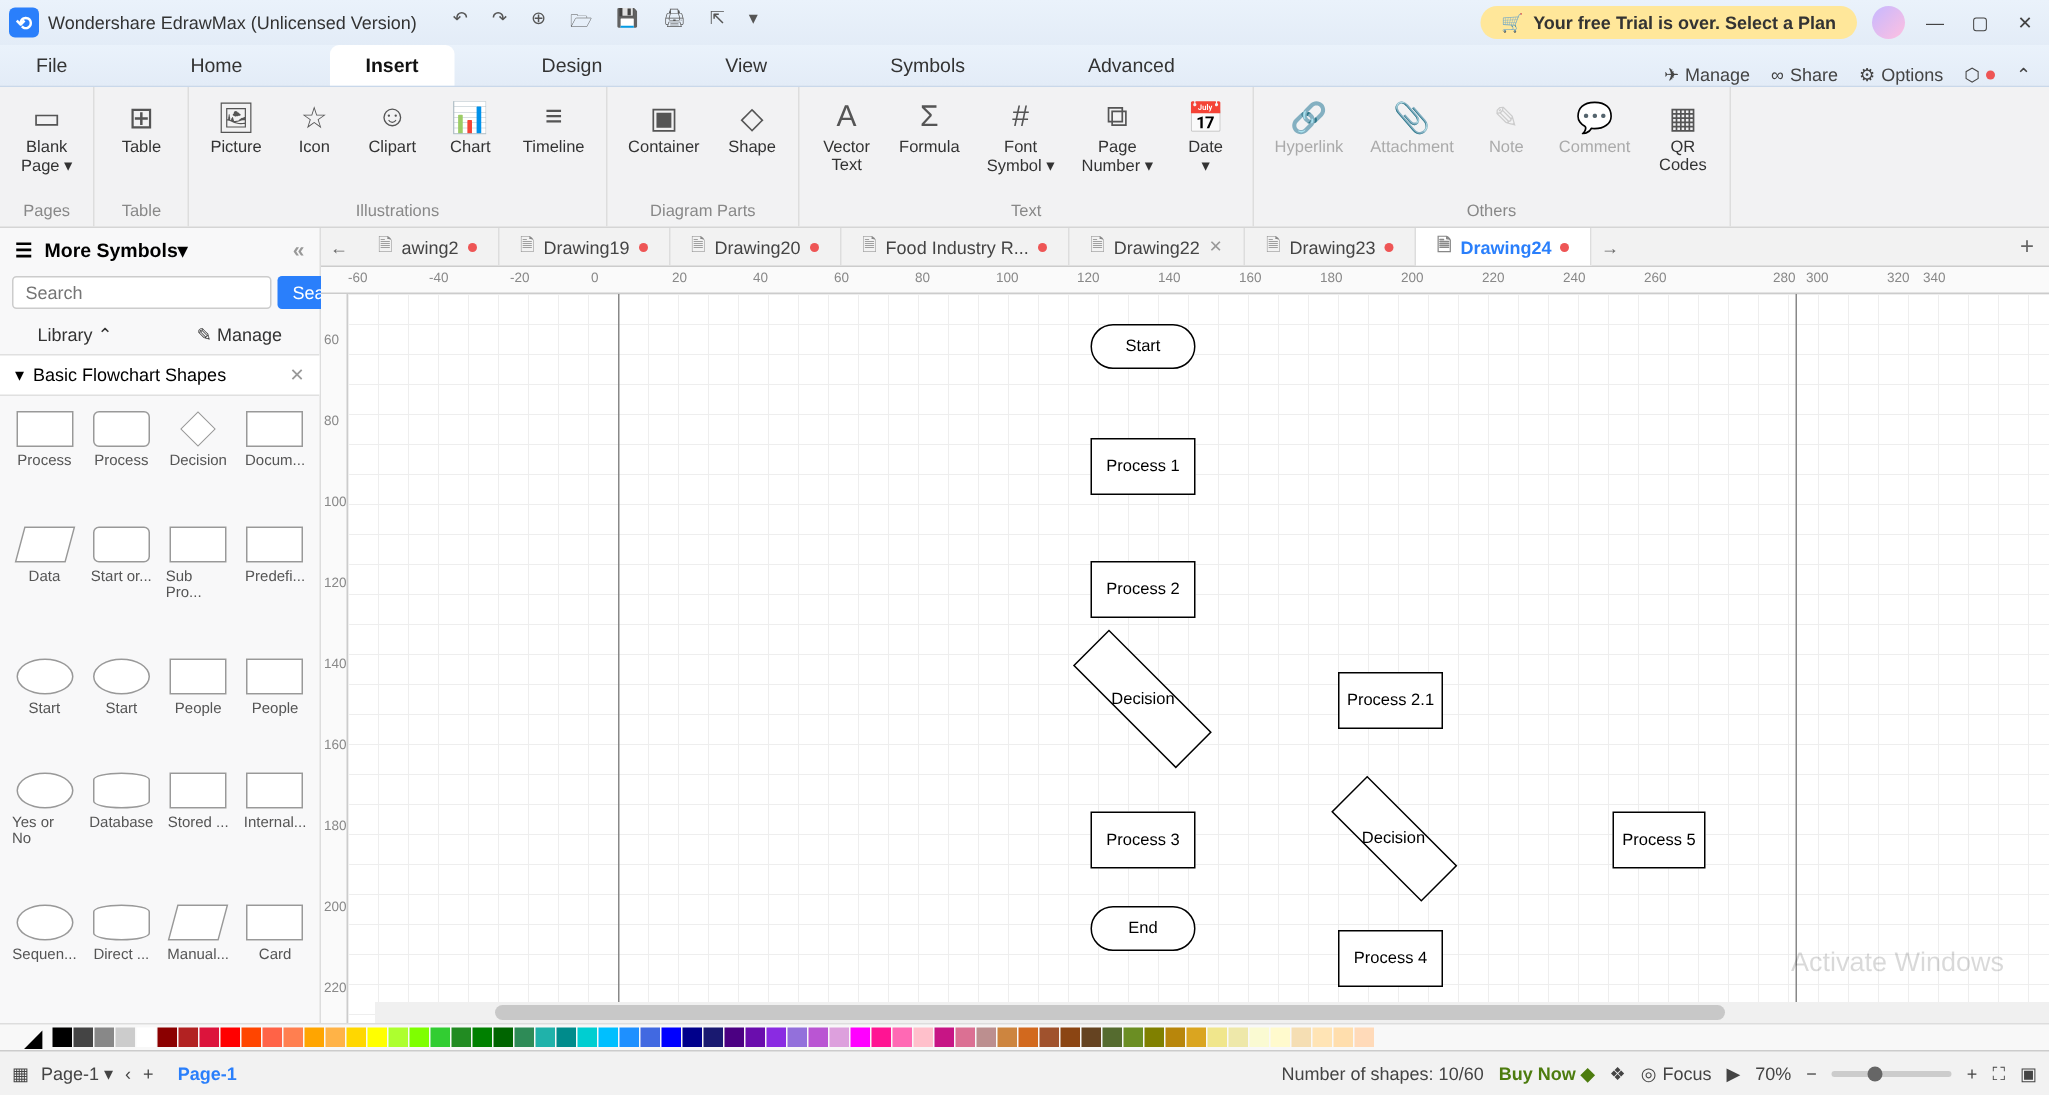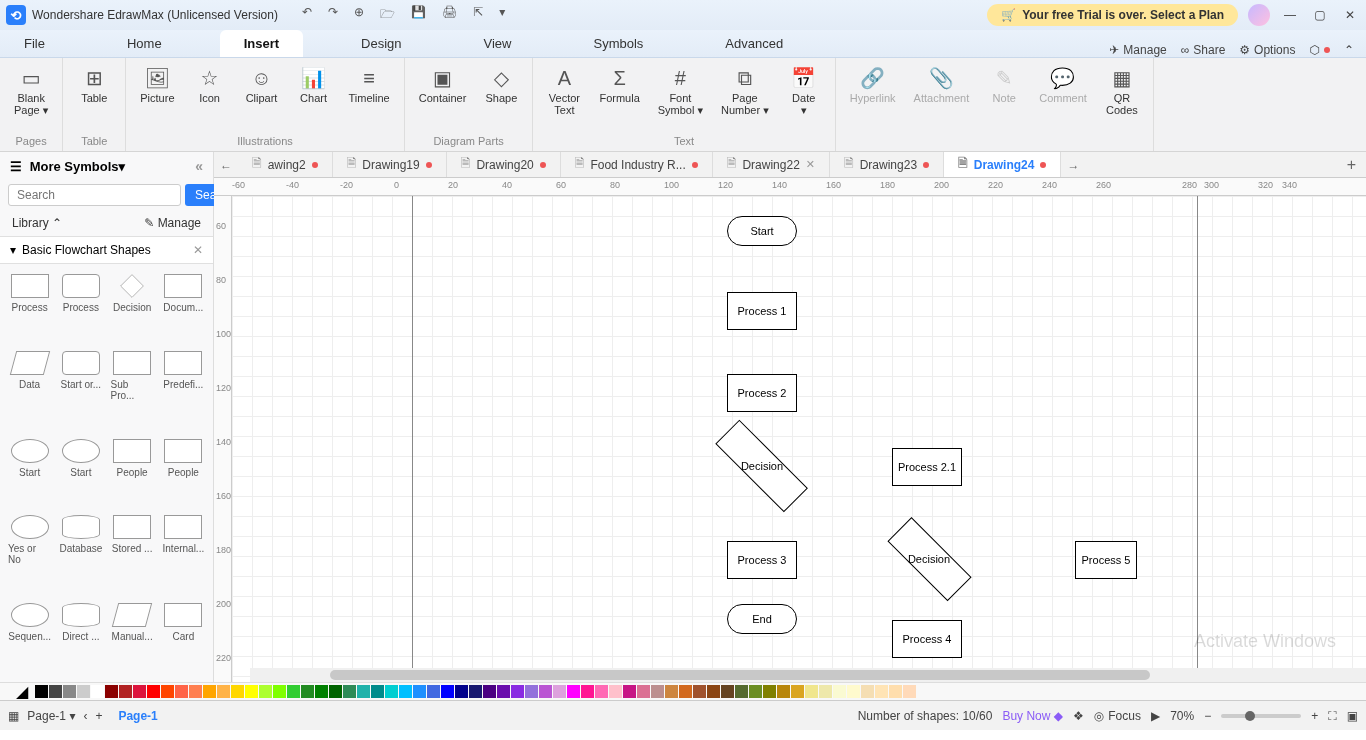--- a/index.html
+++ b/index.html
@@ -27,21 +27,21 @@
 .rbtn .ico { font-size:20px; height:24px; display:flex; align-items:center; justify-content:center; color:#555; margin-bottom:2px; }
 .rbtn.disabled .ico { color:#ccc; }
 .ribbon-label { font-size:11px; color:#888; text-align:center; padding-bottom:2px; }
 .body-area { display:flex; height:530px; }
 .sidebar { width:214px; background:#f8f8f9; border-right:1px solid #ddd; display:flex; flex-direction:column; }
 .sidebar-header { display:flex; align-items:center; padding:6px 10px; font-weight:bold; font-size:13px; }
 .sidebar-header .collapse { margin-left:auto; color:#999; cursor:pointer; font-size:14px; }
 .search-row { display:flex; padding:4px 8px; gap:4px; }
 .search-row input { flex:1; border:1px solid #ccc; border-radius:3px; padding:3px 8px; font-size:12px; }
 .search-btn { background:#2a7ffb; color:#fff; border:none; border-radius:3px; padding:3px 10px; font-size:12px; cursor:pointer; }
-.lib-row { display:flex; justify-content:space-between; padding:6px 12px; font-size:12px; color:#333; }
+.lib-row { display:flex; justify-content:space-between; padding:6px 25px; font-size:12px; color:#333; }
 .lib-row span { cursor:pointer; }
 .cat-header { display:flex; align-items:center; padding:6px 10px; font-size:12px; background:#fff; border-top:1px solid #e0e0e0; border-bottom:1px solid #e0e0e0; }
 .cat-header .close { margin-left:auto; color:#999; cursor:pointer; }
 .shapes-grid { padding:8px 6px; display:grid; grid-template-columns:repeat(4,1fr); gap:4px; overflow-y:auto; flex:1; }
 .shape-cell { display:flex; flex-direction:column; align-items:center; font-size:10px; color:#555; cursor:pointer; padding:2px; }
 .shape-thumb { width:38px; height:24px; border:1px solid #999; background:#fff; margin-bottom:4px; }
 .shape-thumb.rounded { border-radius:4px; }
 .shape-thumb.diamond { transform:rotate(45deg) scale(0.7); width:24px; height:24px; }
 .shape-thumb.ellipse { border-radius:50%; }
 .shape-thumb.parallel { transform:skewX(-15deg); width:34px; }
@@ -68,21 +68,21 @@
 .fshape.diamond-shape span { position:relative; z-index:1; }
 .watermark { position:absolute; right:30px; bottom:30px; color:rgba(0,0,0,0.15); font-size:18px; }
 .color-bar { height:18px; display:flex; align-items:center; padding:0 4px 0 16px; gap:1px; background:#f8f8f8; border-top:1px solid #ddd; overflow:hidden; }
 .color-swatch { width:13px; height:13px; cursor:pointer; flex-shrink:0; }
 .statusbar { height:30px; background:#f2f2f2; border-top:1px solid #ccc; display:flex; align-items:center; font-size:12px; padding:0 8px; gap:8px; color:#444; }
 .page-tab { color:#2a7ffb; font-weight:600; padding:0 8px; }
 .statusbar .right { margin-left:auto; display:flex; align-items:center; gap:10px; }
 .status-item { display:flex; align-items:center; gap:4px; cursor:pointer; }
 .zoom-slider { width:80px; height:4px; background:#ccc; border-radius:2px; position:relative; }
 .zoom-slider::after { content:''; position:absolute; left:30%; top:-3px; width:10px; height:10px; background:#666; border-radius:50%; }
-.buy-now { color:#8b5cf6; font-weight:400; }
+.buy-now { color:#4d7c0f; font-weight:700; }
 .scrollbar-h { position:absolute; bottom:0; left:18px; right:0; height:14px; background:#f0f0f0; }
 .scrollbar-h .thumb { position:absolute; left:80px; width:820px; height:10px; top:2px; background:#c8c8c8; border-radius:5px; }
 </style>
 </head>
 <body>
 
 <div class="titlebar">
   <div class="logo">⟲</div>
   <div class="title">Wondershare EdrawMax (Unlicensed Version)</div>
   <div class="qat">
@@ -235,20 +235,21 @@
         </div>
         <div class="rbtn disabled">
           <div class="ico">💬</div>
           <div>Comment</div>
         </div>
         <div class="rbtn">
           <div class="ico">▦</div>
           <div>QR<br>Codes</div>
         </div>
       </div>
+      <div class="ribbon-label">Others</div>
     </div>
   </div>
 
 <div class="body-area">
   <div class="sidebar">
     <div class="sidebar-header">
       <span style="margin-right:8px">☰</span>
       <span style="font-weight:bold">More Symbols</span>
       <span>▾</span>
       <span class="collapse">«</span>

